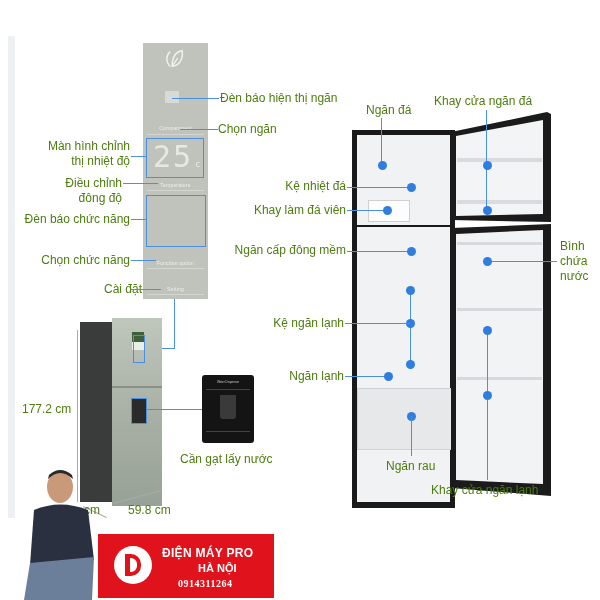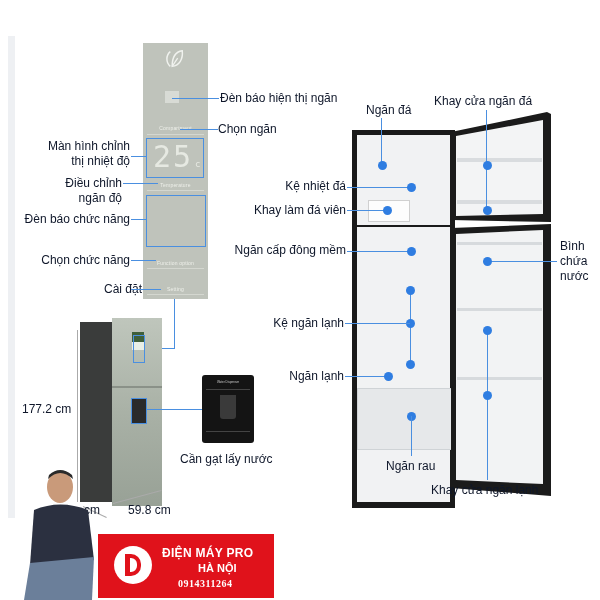--- a/index.html
+++ b/index.html
@@ -1,18 +1,18 @@
 <!DOCTYPE html>
 <html><head>
 <meta charset="utf-8">
 <style>
   html,body{margin:0;padding:0;}
   body{width:600px;height:600px;background:#ffffff;position:relative;overflow:hidden;font-family:"Liberation Sans",sans-serif;color:#6b6b6b;}
   .abs{position:absolute;}
-  .lbl{position:absolute;font-size:12px;color:#0f172a;white-space:nowrap;line-height:14px;}
+  .lbl{position:absolute;font-size:12px;color:#4d7c0f;white-space:nowrap;line-height:14px;}
   .lbl.r{text-align:right;}
   .ln{position:absolute;background:#4a8fe0;}
   .dot{position:absolute;width:9px;height:9px;border-radius:50%;background:#2f7de1;margin:-4px 0 0 -4px;}
   .side-strip{left:8px;top:36px;width:7px;height:482px;background:#eef0f3;}
   
   .panel{left:143px;top:43px;width:65px;height:256px;background:#bfc3bb;}
   .panel .leaf{position:absolute;left:20px;top:5px;width:22px;height:22px;}
   .panel .ind{position:absolute;left:22px;top:48px;width:14px;height:12px;background:#d8dbd5;}
   .panel .ptxt{position:absolute;left:0;width:65px;text-align:center;font-size:5px;color:#eef0ea;letter-spacing:.2px;}
   .panel .sep{position:absolute;left:4px;width:57px;height:1px;background:#d4d7d0;}
@@ -64,21 +64,21 @@
 <div class="ln" style="left:172px;top:98px;width:47px;height:1px;"></div>
 <div class="lbl" style="left:220px;top:91px;">Đèn báo hiện thị ngăn</div>
 <div class="ln" style="left:180px;top:129px;width:38px;height:1px;"></div>
 <div class="lbl" style="left:218px;top:122px;">Chọn ngăn</div>
 
 <div class="lbl r" style="left:44px;top:139px;width:86px;">Màn hình chỉnh</div>
 <div class="lbl r" style="left:44px;top:154px;width:86px;">thị nhiệt độ</div>
 <div class="ln" style="left:131px;top:156px;width:15px;height:1px;"></div>
 
 <div class="lbl r" style="left:44px;top:176px;width:78px;">Điều chỉnh</div>
-<div class="lbl r" style="left:44px;top:191px;width:78px;">ngăn độ</div>
+<div class="lbl r" style="left:44px;top:191px;width:78px;">đông độ</div>
 <div class="ln" style="left:123px;top:183px;width:35px;height:1px;"></div>
 
 <div class="lbl r" style="left:10px;top:212px;width:120px;">Đèn báo chức năng</div>
 <div class="ln" style="left:131px;top:219px;width:15px;height:1px;"></div>
 
 <div class="lbl r" style="left:20px;top:253px;width:110px;">Chọn chức năng</div>
 <div class="ln" style="left:131px;top:260px;width:25px;height:1px;"></div>
 
 <div class="lbl r" style="left:72px;top:282px;width:70px;">Cài đặt</div>
 <div class="ln" style="left:131px;top:289px;width:30px;height:1px;"></div>

